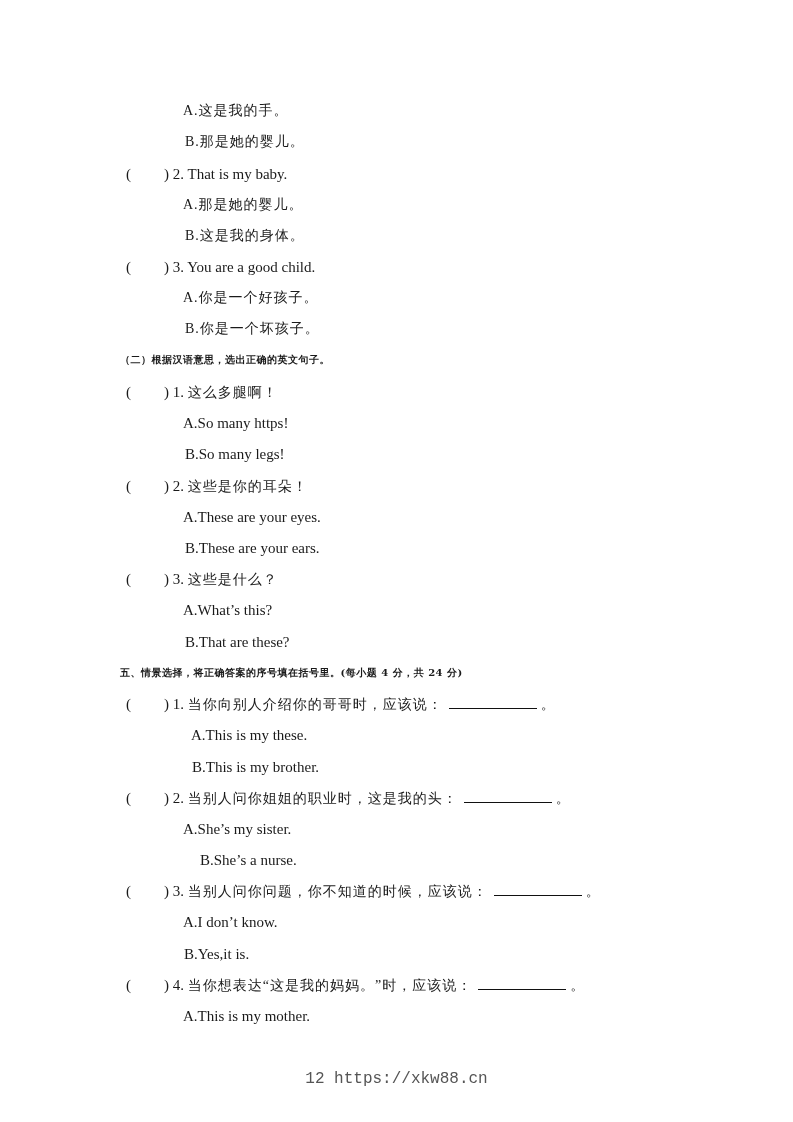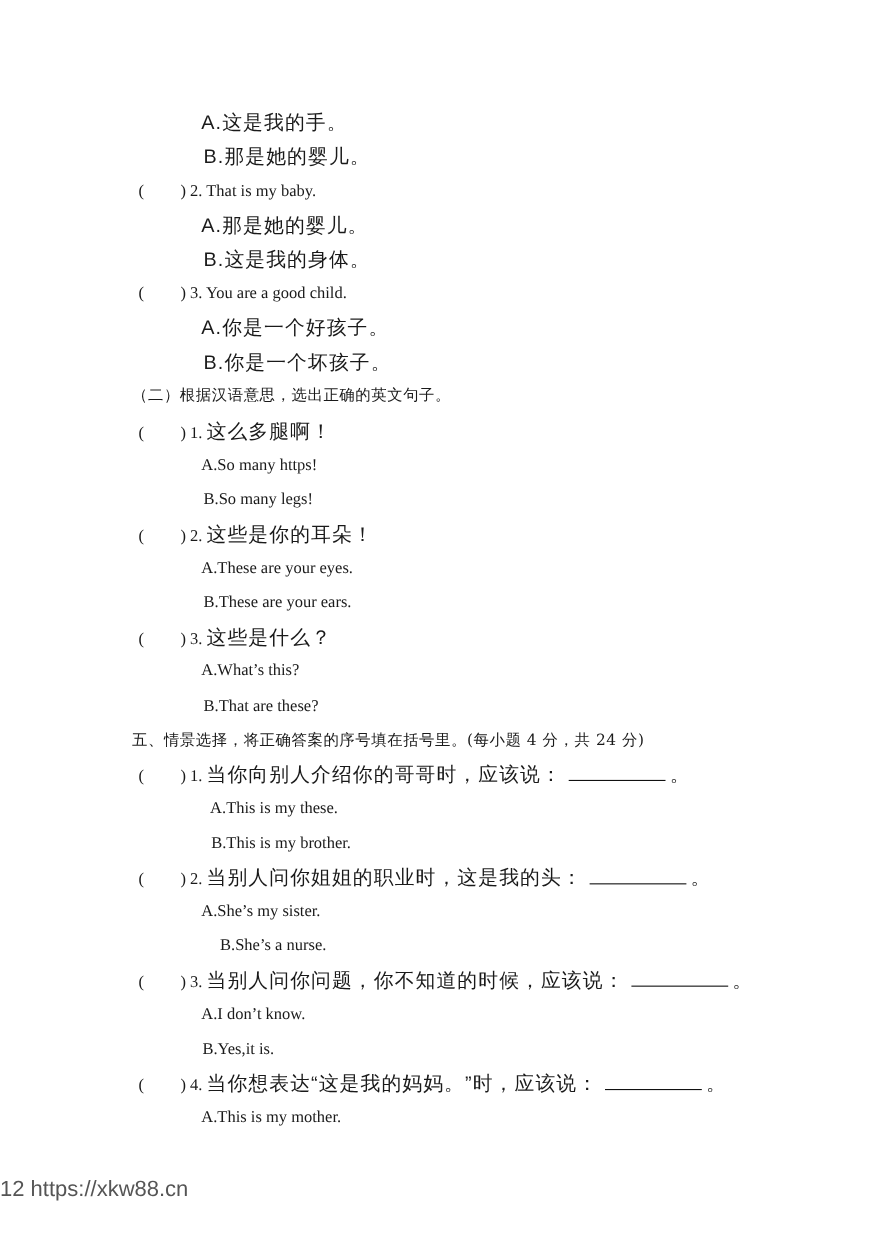--- a/index.html
+++ b/index.html
@@ -2,25 +2,25 @@
 <html><head>
 <meta charset="utf-8">
 <style>
   html, body { margin: 0; padding: 0; background: #ffffff; }
   body { width: 793px; height: 1122px; position: relative; overflow: hidden;
          font-family: "Liberation Serif", "DejaVu Serif", serif; color: #1a1a1a; }
   .line { position: absolute; font-size: 15px; line-height: 20px; white-space: nowrap; }
   .q { left: 126px; }
   .paren-l { display: inline-block; width: 38px; }
   .paren-r { display: inline-block; }
-  .cn { font-family: Liberation Sans, sans-serif; font-size: 18px; letter-spacing: 1px; text-align: right; }
-  .heading { left: 120px; font-weight: normal; font-family: "DejaVu Serif", serif; font-size: 14px; letter-spacing: 0.5px; }
+  .cn { font-family: Liberation Serif, serif; font-size: 14px; letter-spacing: 1px; text-align: right; }
+  .heading { left: 120px; font-weight: bold; font-family: "DejaVu Serif", serif; font-size: 10px; letter-spacing: 0.5px; }
   .blank { display: inline-block; width: 88px; border-bottom: 1px solid #111; height: 14px; vertical-align: baseline; margin: 0 4px 0 6px; }
-  .footer { position: absolute; top: 1070px; left: 0; width: 793px; 
-            font-family: Liberation Sans, sans-serif; font-size: 20px; color: #555; }
+  .footer { position: absolute; top: 1070px; left: 0; width: 793px; text-align: center;
+            font-family: Liberation Mono, monospace; font-size: 16px; color: #555; }
 </style>
 </head>
 <body>
 
 <div class="line cn" style="top:101px;left:183px">A.这是我的手。</div>
 <div class="line cn" style="top:132px;left:185px">B.那是她的婴儿。</div>
 
 <div class="line q" style="top:164px">
   <span class="paren-l">(</span><span class="paren-r">)</span>
   <span>2. That is my baby.</span>

